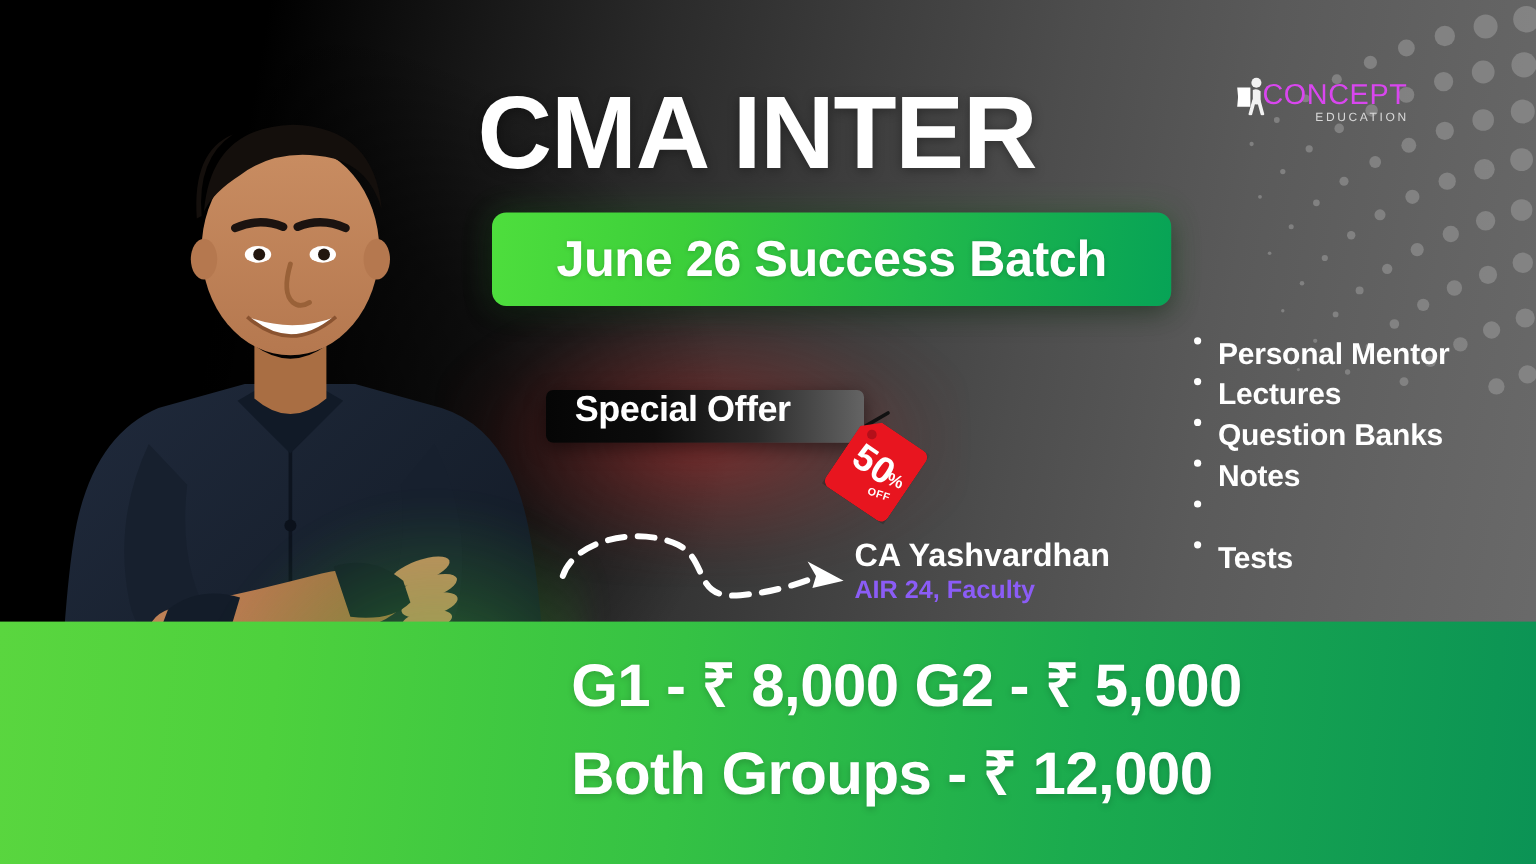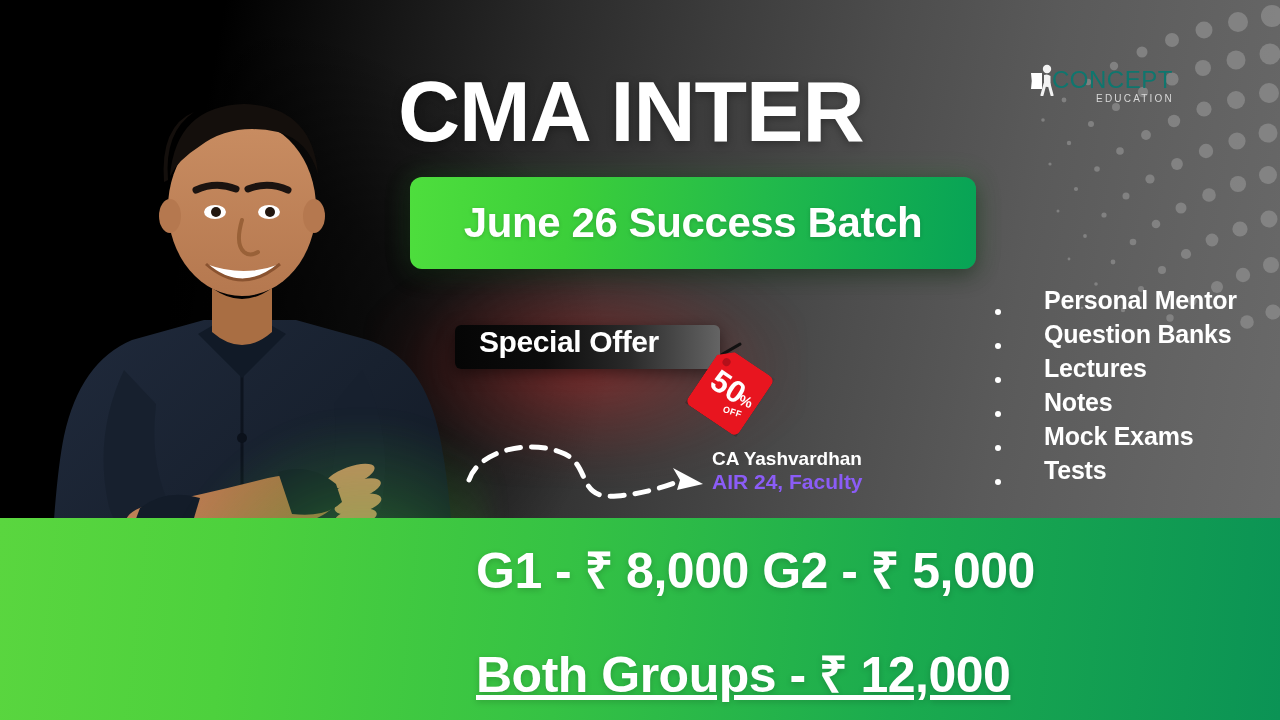--- a/index.html
+++ b/index.html
@@ -89,21 +89,21 @@
     text-shadow: 0 2px 10px rgba(0,0,0,0.35);
     margin-top: 16px;
   }
 
   
   .batch-pill {
     position: absolute;
     left: 410px;
     top: 177px;
     width: 566px;
-    height: 92px;
+    height: 78px;
     border-radius: 12px;
     background: linear-gradient(95deg, #4ede3d 0%, #3ccf3a 28%, #22ba4b 62%, #07a356 100%);
     box-shadow: 0 6px 22px rgba(0,0,0,0.45), 0 0 26px rgba(60,200,70,0.22);
     display: flex;
     align-items: center;
     justify-content: center;
   }
   .batch-pill-text {
     font-size: 42px;
     font-weight: 700;
@@ -210,44 +210,43 @@
   }
 
   
   .faculty {
     position: absolute;
     left: 712px;
     top: 448px;
     line-height: 1.18;
   }
   .faculty-name {
-    font-size: 19px;
+    font-size: 27px;
     font-weight: 700;
     color: #ffffff;
     white-space: nowrap;
   }
   .faculty-role {
     font-size: 21px;
     font-weight: 700;
     color: #8b5cf6;
     white-space: nowrap;
   }
 
   
   .features {
     position: absolute;
     left: 995px;
     top: 281px;
     width: 270px;
   }
   .feature-row {
     display: flex;
-    align-items: flex-end;
+    align-items: flex-start;
     height: 34px;
-    gap: 29px;
   }
   .feature-dot {
     width: 6px;
     height: 6px;
     border-radius: 50%;
     background: #ffffff;
     margin-right: 14px;
     flex: 0 0 auto;
   }
   .feature-label {
@@ -276,22 +275,21 @@
   .price-line {
     font-size: 50px;
     font-weight: 700;
     color: #ffffff;
     white-space: nowrap;
     letter-spacing: -0.5px;
     text-shadow: 0 2px 6px rgba(0,0,0,0.18);
     line-height: 1.0;
   }
   .price-line.second {
-    margin-top: 54px;
-    text-decoration: underline;
+    margin-top: 24px;
   }
 
   
   .logo {
     position: absolute;
     left: 1030px;
     top: 62px;
     width: 150px;
     height: 52px;
   }
@@ -301,21 +299,21 @@
     top: 2px;
     width: 30px;
     height: 32px;
   }
   .logo-word {
     position: absolute;
     left: 22px;
     top: 4px;
     font-size: 24px;
     font-weight: 400;
-    color: #0f766e;
+    color: #d946ef;
     letter-spacing: 0.5px;
     white-space: nowrap;
   }
   .logo-sub {
     position: absolute;
     right: 6px;
     top: 31px;
     font-size: 10px;
     font-weight: 400;
     color: #d8d8d8;
@@ -509,33 +507,32 @@
     <div class="faculty-role">AIR 24, Faculty</div>
   </div>
 
   <div class="features">
     <div class="feature-row">
       <span class="feature-dot"></span>
       <span class="feature-label">Personal Mentor</span>
     </div>
     <div class="feature-row">
       <span class="feature-dot"></span>
-      <span class="feature-label">Question Banks</span>
+      <span class="feature-label">Lectures</span>
     </div>
     <div class="feature-row">
       <span class="feature-dot"></span>
-      <span class="feature-label">Lectures</span>
+      <span class="feature-label">Question Banks</span>
     </div>
     <div class="feature-row">
       <span class="feature-dot"></span>
       <span class="feature-label">Notes</span>
     </div>
     <div class="feature-row">
       <span class="feature-dot"></span>
-      <span class="feature-label">Mock Exams</span>
     </div>
     <div class="feature-row">
       <span class="feature-dot"></span>
       <span class="feature-label">Tests</span>
     </div>
   </div>
 
   <div class="price-band"></div>
   <div class="price-lines">
     <div class="price-line">G1 - ₹ 8,000 G2 - ₹ 5,000</div>

